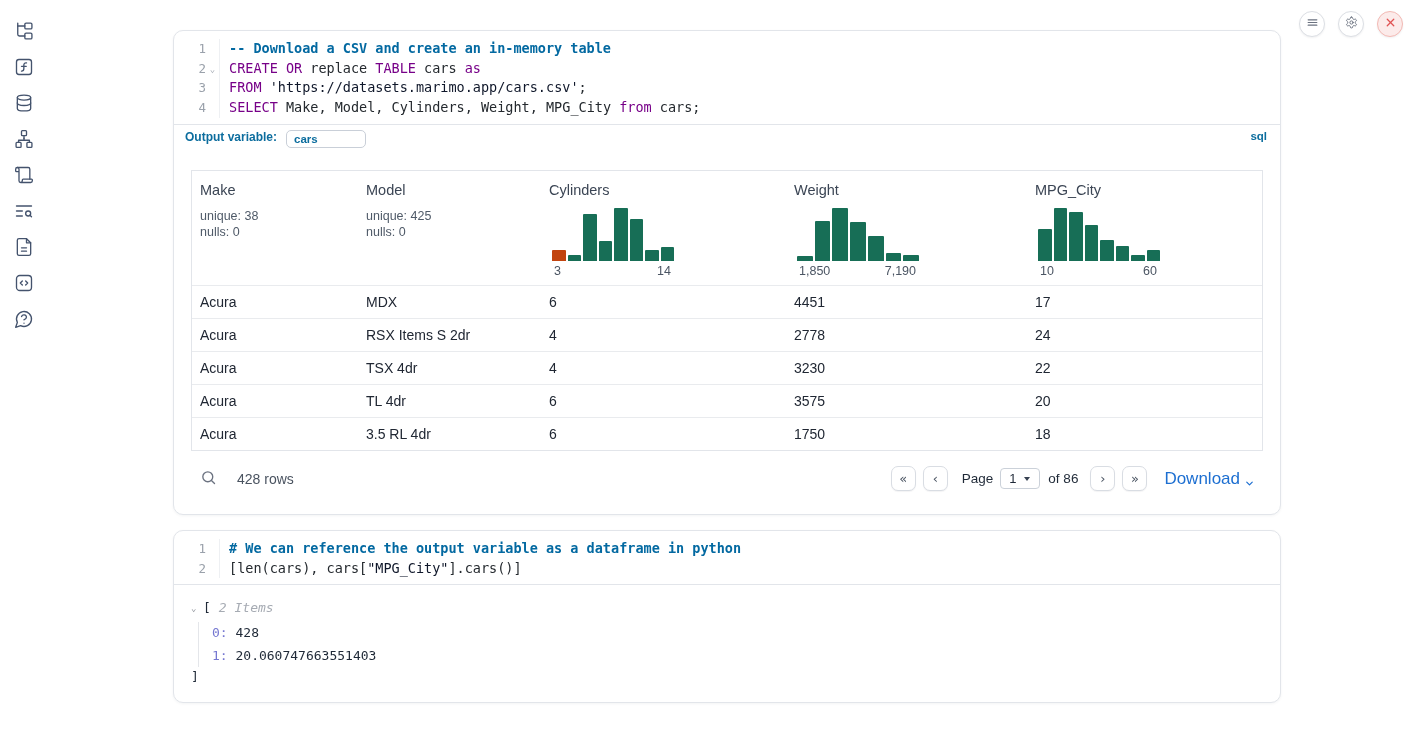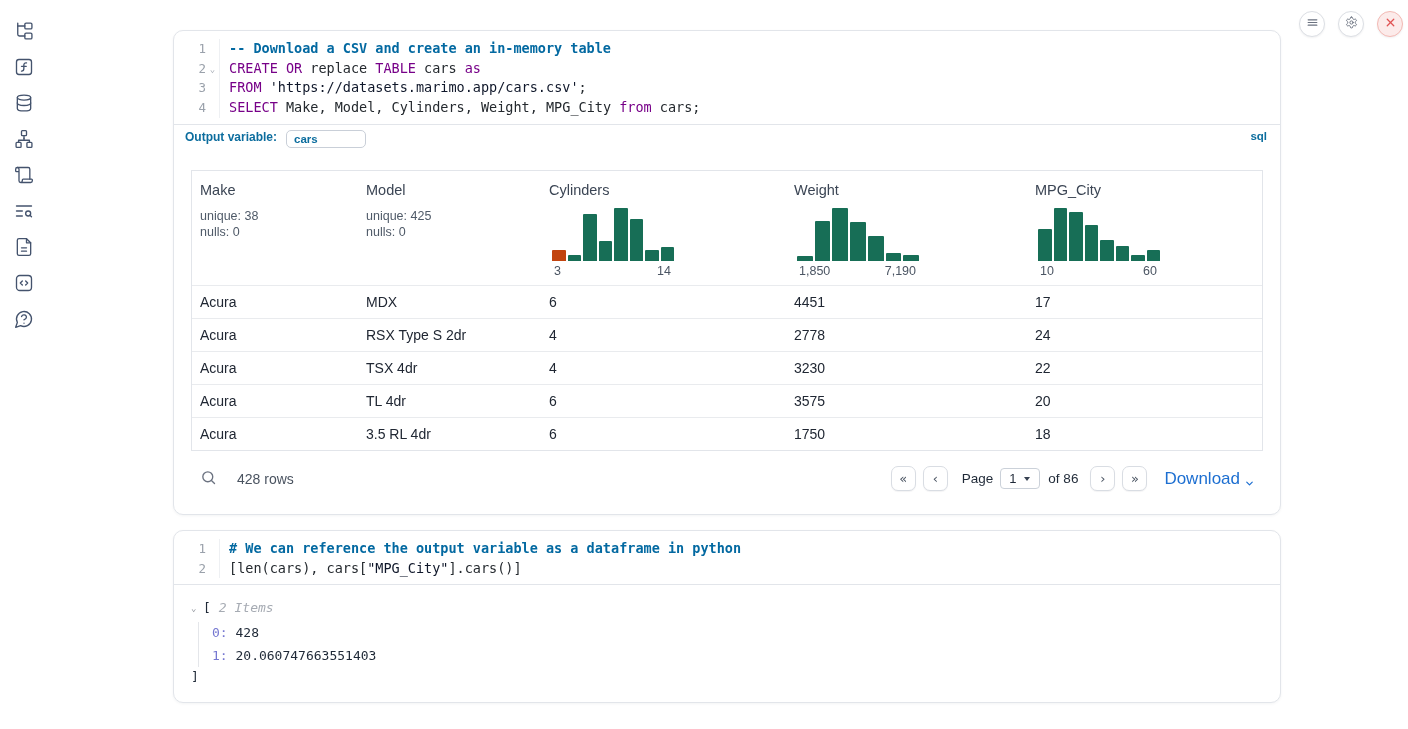--- a/index.html
+++ b/index.html
@@ -313,21 +313,21 @@
         <div>
             <div class="tr">
               <div class="td">Acura</div>
               <div class="td">MDX</div>
               <div class="td">6</div>
               <div class="td">4451</div>
               <div class="td">17</div>
             </div>
             <div class="tr">
               <div class="td">Acura</div>
-              <div class="td">RSX Type S 2dr</div>
+              <div class="td">RSX Items S 2dr</div>
               <div class="td">4</div>
               <div class="td">2778</div>
               <div class="td">24</div>
             </div>
             <div class="tr">
               <div class="td">Acura</div>
               <div class="td">TSX 4dr</div>
               <div class="td">4</div>
               <div class="td">3230</div>
               <div class="td">22</div>

